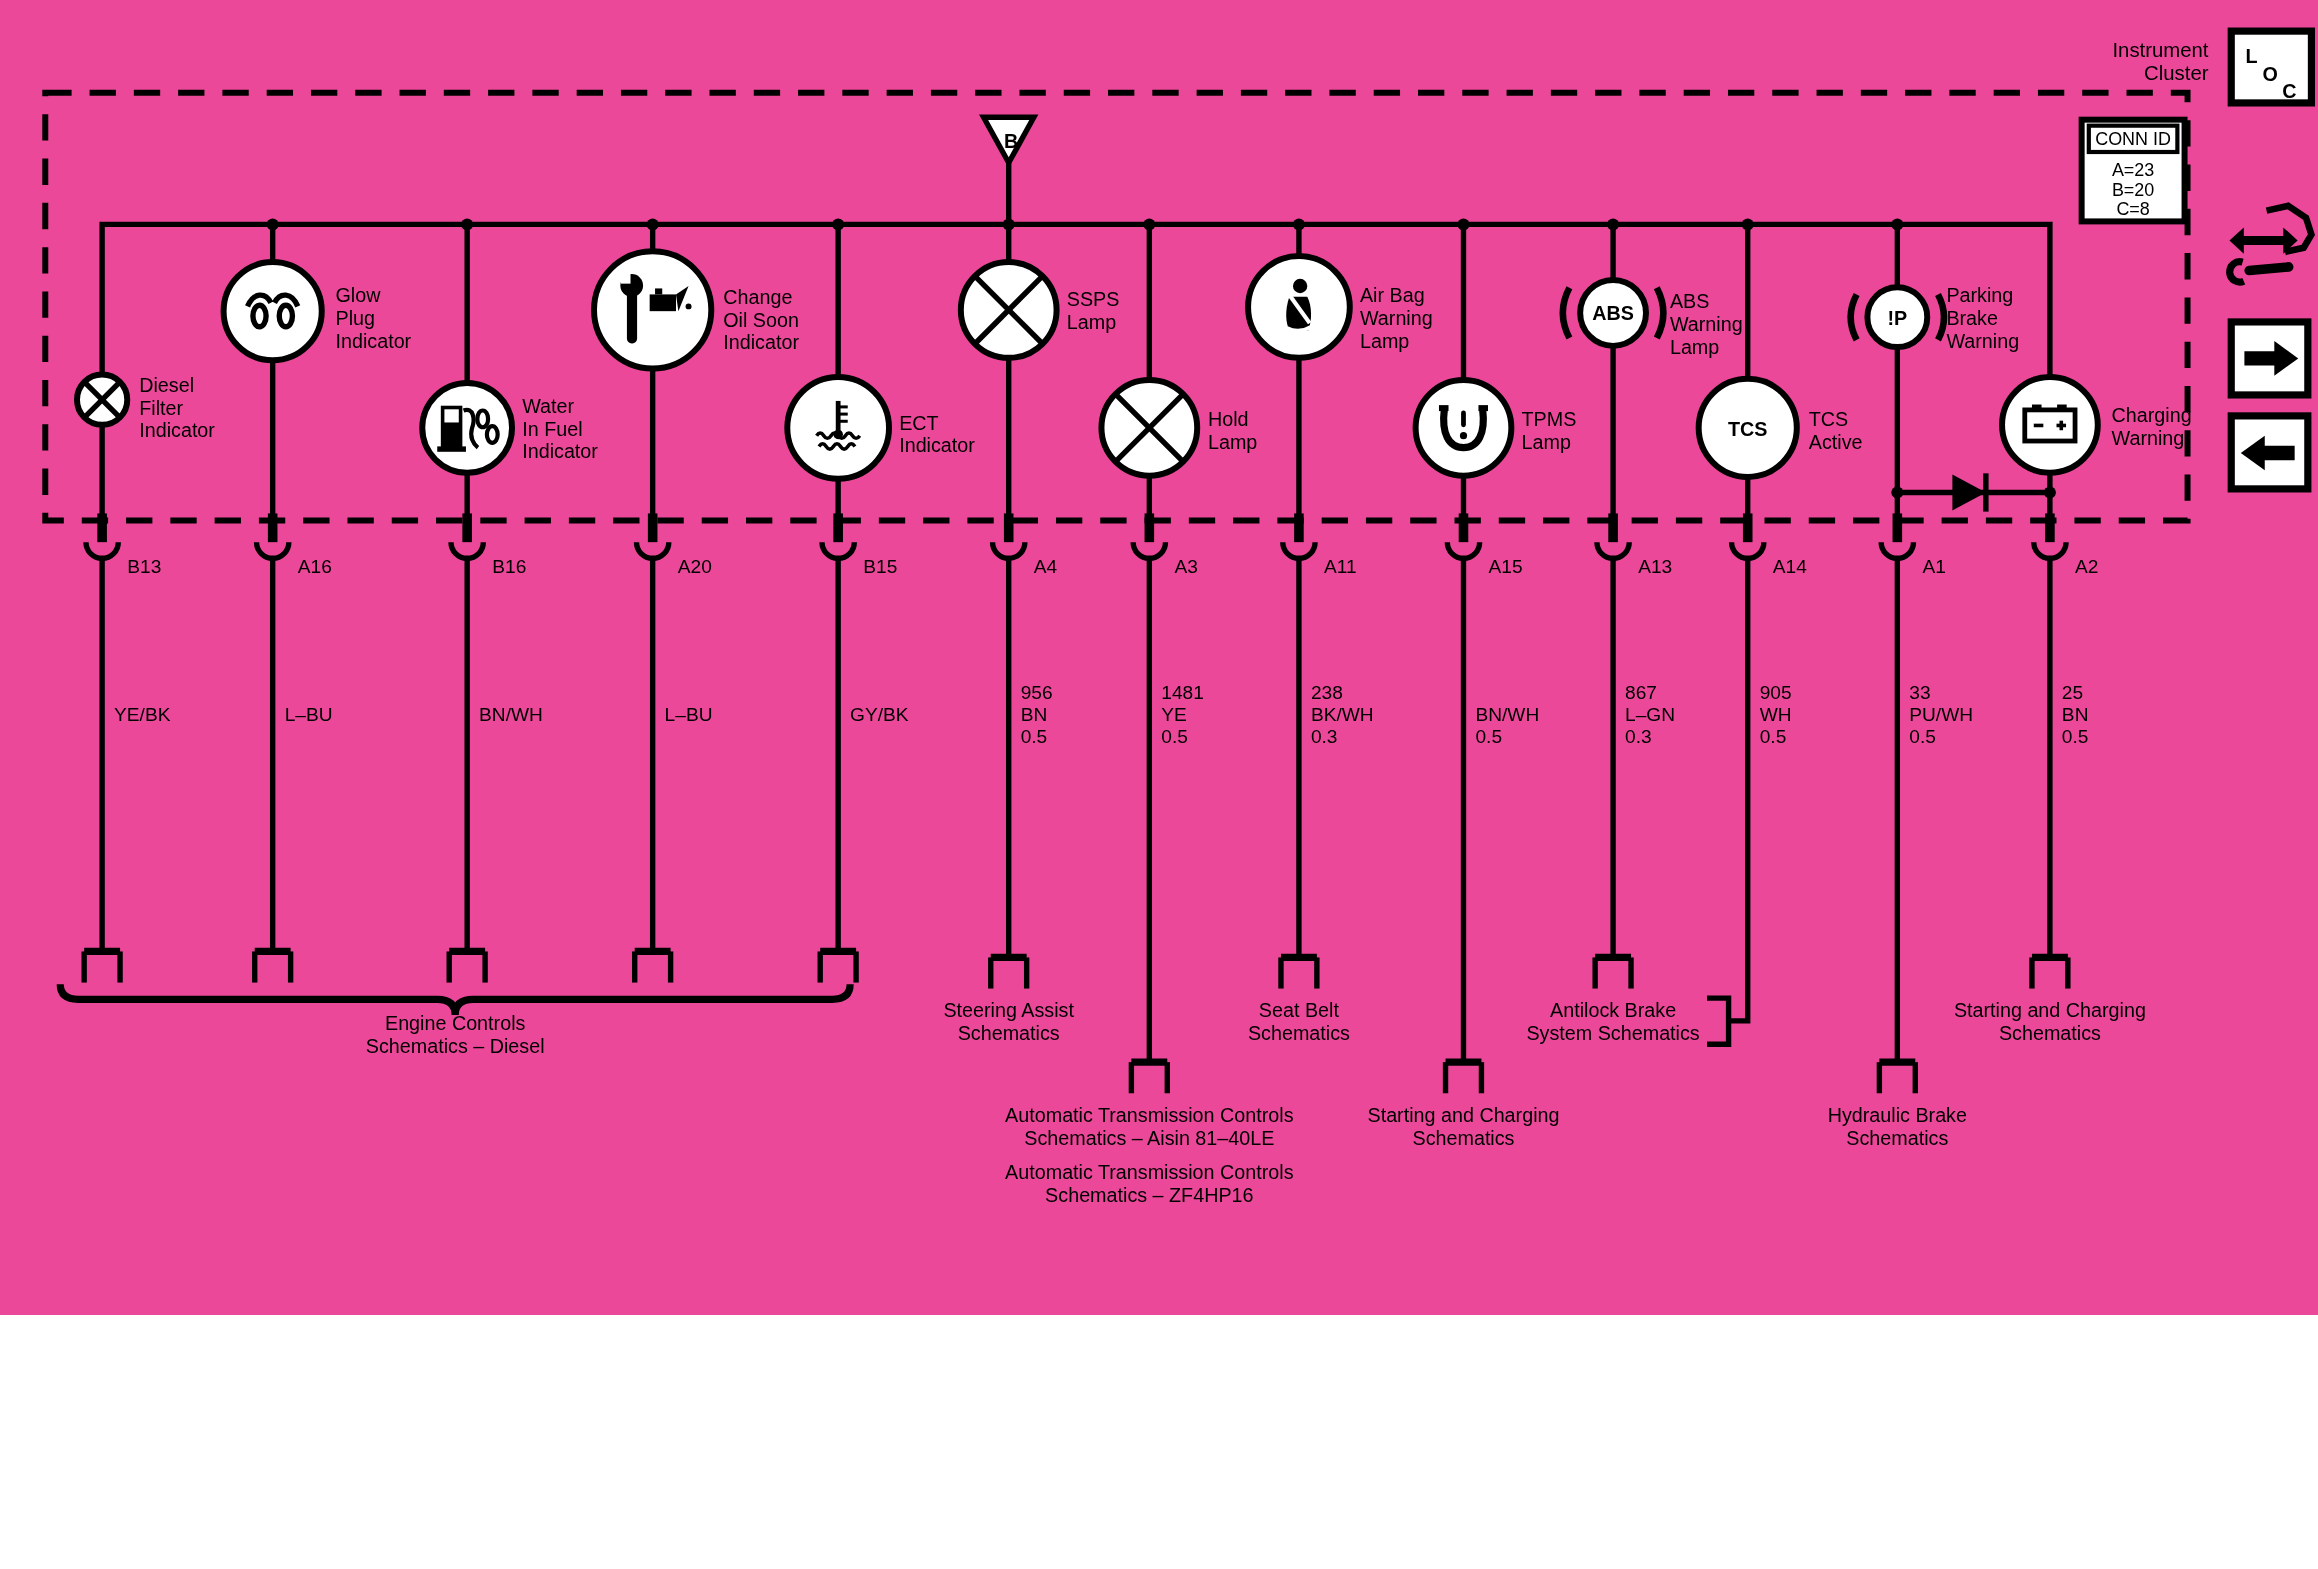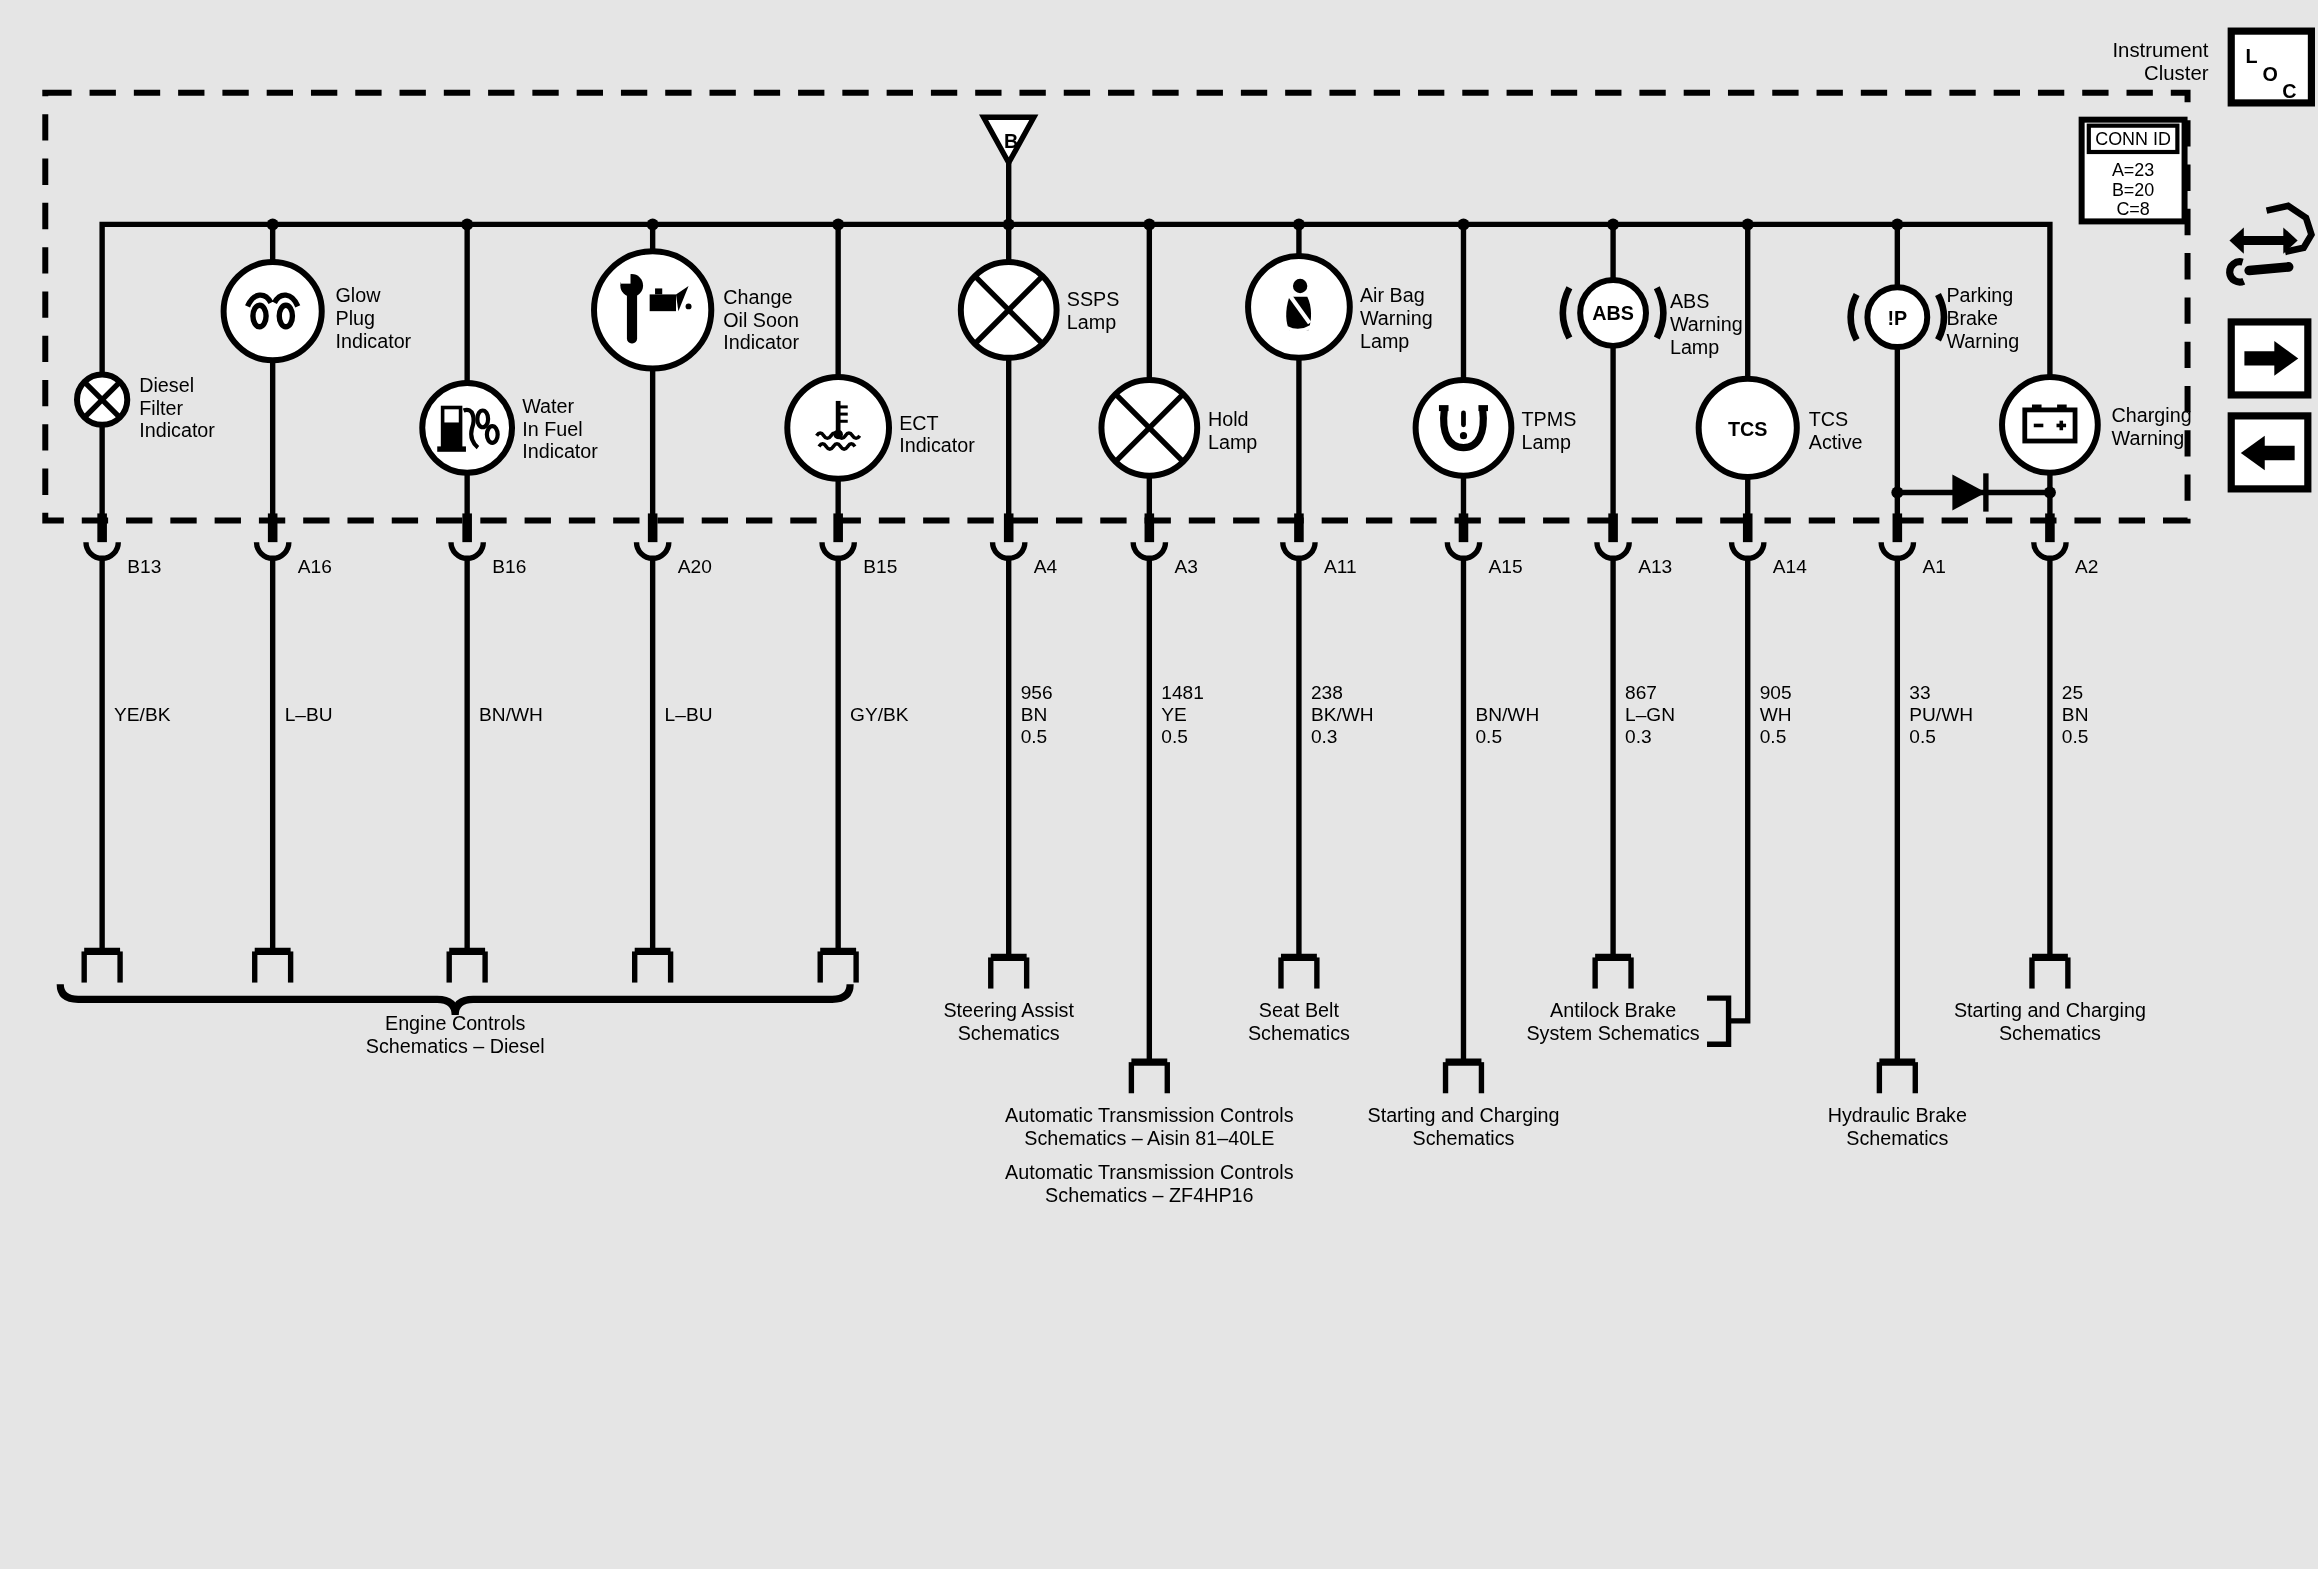--- a/index.html
+++ b/index.html
@@ -1,16 +1,16 @@
 <!DOCTYPE html>
 <html style="font-size:9.6px"><head>
 <meta charset="utf-8">
 <style>
   html,body{margin:0;padding:0;background:#ffffff;}
-  #stage{position:relative;width:2319px;height:1569px;background:#e5e5e5;overflow:hidden;}
+  #stage{position:relative;width:2319px;height:1315px;background:#ec4899;overflow:hidden;}
   svg{position:absolute;left:0;top:0;}
   text{font-family:"Liberation Sans","DejaVu Sans",sans-serif;fill:#000;font-size:33px;}
   .pin{font-size:32px;}
   .wlbl{font-size:32px;}
   .dest{font-size:33px;text-anchor:middle;}
   .sym{font-weight:bold;text-anchor:middle;}
   .ttl{font-size:34px;text-anchor:end;}
   .connid{font-size:30px;text-anchor:middle;}
   .w{stroke:#000;stroke-width:9;fill:none;}
   .w12{stroke:#000;stroke-width:12;fill:none;}

